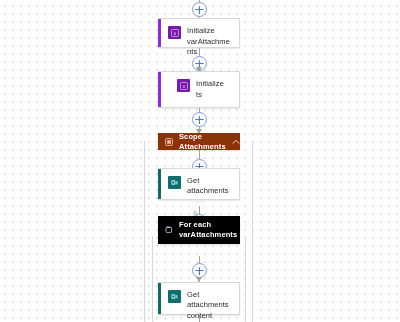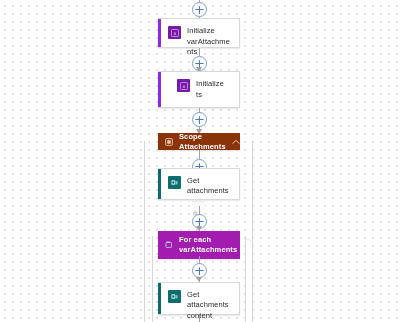--- a/index.html
+++ b/index.html
@@ -246,21 +246,21 @@
 
   <div class="conn" style="left:199px;top:206px;height:9px;"></div>
   <div class="plusbtn" style="left:192px;top:214px;">
     <span class="gl">+</span>
   </div>
   <div class="conn" style="left:199px;top:229px;height:3px;"></div>
   <div class="arrow" style="left:196px;top:226px;"></div>
 
   <div class="scope-box" style="left:152px;top:236px;width:94px;height:90px;"></div>
 
-  <div class="grp-header" style="left:158px;top:231px;width:82px;height:28px;background:#a21caf;">
+  <div class="grp-header" style="left:158px;top:216px;width:82px;height:28px;background:#000000;">
     <span class="gico">
       <svg width="8" height="8" viewBox="0 0 10 10" aria-hidden="true">
         <rect x="1.2" y="2" width="7" height="6" rx="0.8" fill="none" stroke="#c9d6e9" stroke-width="1"></rect>
         <path d="M2.2,1.2 h4" fill="none" stroke="#c9d6e9" stroke-width="1" stroke-linecap="round"></path>
       </svg>
     </span>
     <span class="gtxt multi">
       <span style="display:block">For each</span>
       <span style="display:block">varAttachments</span>
     </span>

